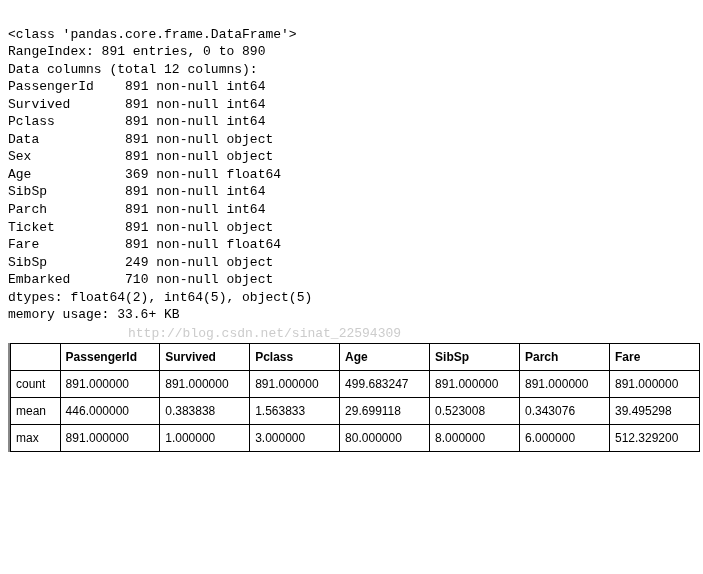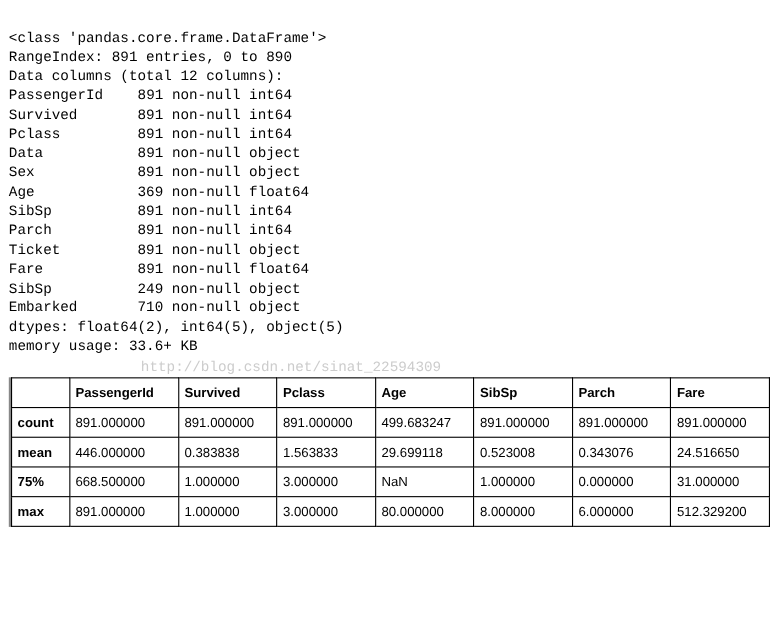--- a/index.html
+++ b/index.html
@@ -33,21 +33,21 @@
     th, td {
       border: 1px solid #000;
       padding: 6px 5px;
       text-align: left;
       vertical-align: middle;
     }
     th {
       font-weight: bold;
     }
     td.rowlabel {
-      font-weight: bold;
+      font-weight: normal;
       margin-top: 27px;
     }
     .left-bar {
       border-left: 2px solid #888;
       display: inline-block;
     }
   </style>
 </head>
 <body>
 
@@ -100,31 +100,21 @@
           <td>891.000000</td>
         </tr>
         <tr>
           <td class="rowlabel">mean</td>
           <td>446.000000</td>
           <td>0.383838</td>
           <td>1.563833</td>
           <td>29.699118</td>
           <td>0.523008</td>
           <td>0.343076</td>
-          <td>24.516650</td>
-        </tr>
-        <tr>
-          <td class="rowlabel">75%</td>
-          <td>668.500000</td>
-          <td>1.000000</td>
-          <td>3.000000</td>
-          <td>NaN</td>
-          <td>1.000000</td>
-          <td>0.000000</td>
-          <td>31.000000</td>
+          <td>39.495298</td>
         </tr>
         <tr>
           <td class="rowlabel">max</td>
           <td>891.000000</td>
           <td>1.000000</td>
           <td>3.000000</td>
           <td>80.000000</td>
           <td>8.000000</td>
           <td>6.000000</td>
           <td>512.329200</td>

